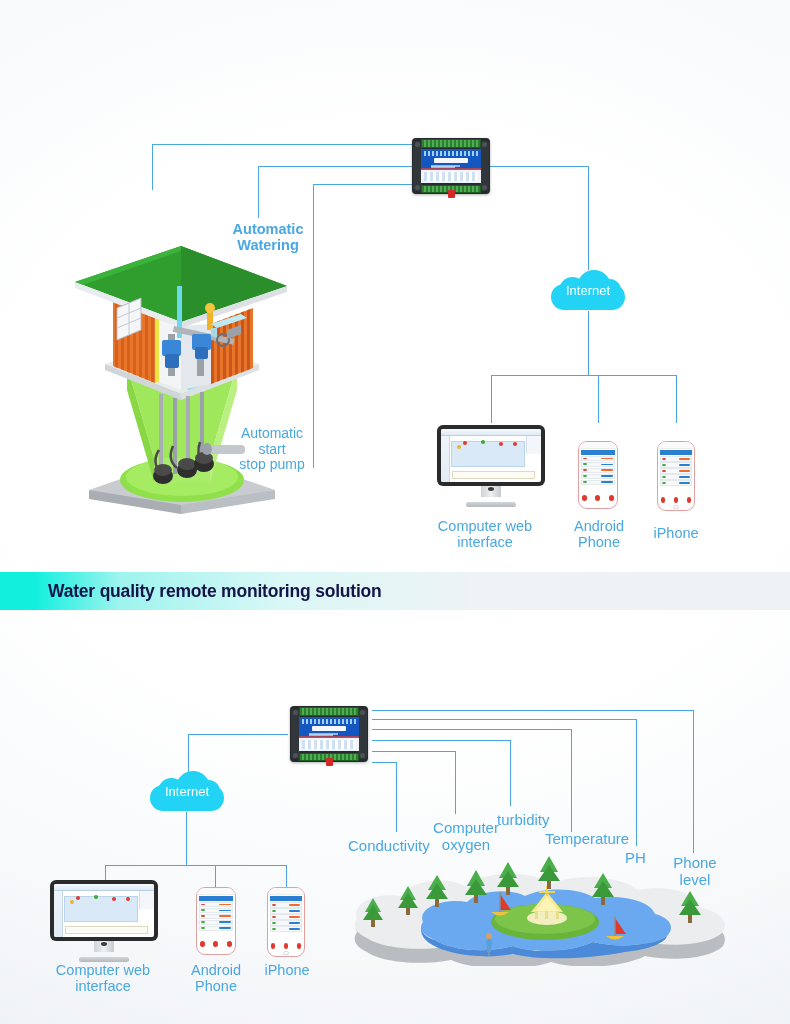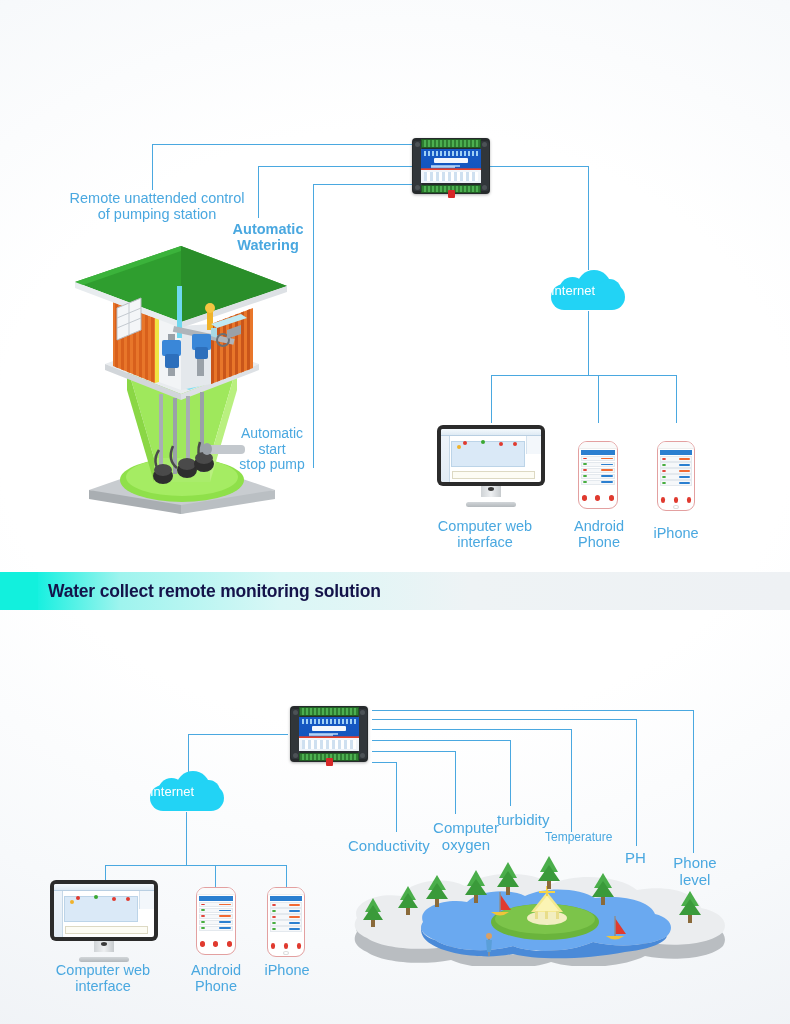--- a/index.html
+++ b/index.html
@@ -63,21 +63,21 @@
   .cloud .c-b2 {
     position: absolute; left: 26px; top: 0px; width: 34px; height: 34px;
     background: #22d3f5; border-radius: 50%;
   }
   .cloud .c-b3 {
     position: absolute; left: 47px; top: 9px; width: 23px; height: 23px;
     background: #22d3f5; border-radius: 50%;
   }
   .cloud .c-text {
     position: absolute; left: 0; top: 13px; width: 74px;
-    color: #ffffff; font-size: 13px; z-index: 3;
+    text-align: center; color: #ffffff; font-size: 13px; z-index: 3;
   }
 
   
   .iomod { position: absolute; }
   .iomod .shell {
     position: absolute; inset: 0; background: #262a2c;
     border-radius: 4px;
     box-shadow: 0 1px 3px rgba(0,0,0,.3);
   }
   .iomod .ear-l, .iomod .ear-r {
@@ -252,22 +252,20 @@
     <div class="pcb">
       <div class="pcb-strip"></div>
       <div class="pcb-logo"></div>
       <div class="pcb-txt" style="top:46%;"></div>
       <div class="pcb-txt" style="top:51%; width:40%;"></div>
       <div class="pcb-bot-row"></div>
     </div>
     <div class="usb"></div>
   </div>
 
-  <div class="lbl" style="left:62px; top:190px; width:190px; text-align:center; font-size:14.5px;">Remote unattended control
-of pumping station</div>
 
   <div class="lbl" style="left:222px; top:221px; width:92px; text-align:center; font-size:14.5px; font-weight:600;">Automatic
 Watering</div>
 
   <div class="lbl" style="left:232px; top:426px; width:80px; text-align:center; font-size:14px;">Automatic
 start
 stop pump</div>
 
   <div class="cloud" style="left:551px; top:270px;">
     <div class="c-b1"></div>
@@ -459,21 +457,21 @@
           <i style="left:42%;"></i>
           <i style="right:0;"></i>
         </div>
       <div class="homebtn"></div>
     </div>
   </div>
   <div class="lbl" style="left:640px; top:525px; width:72px; text-align:center; font-size:14.5px;">iPhone</div>
 
   <div class="band" style="top:572px;">
     <div class="band-accent"></div>
-    <div class="band-title">Water collect remote monitoring solution</div>
+    <div class="band-title">Water quality remote monitoring solution</div>
   </div>
 
 
   <div class="ln h" style="left:188px; top:734px; width:100px;"></div>
   <div class="ln v" style="left:188px; top:734px; height:40px;"></div>
 
   <div class="ln v" style="left:186px; top:812px; height:53px;"></div>
   <div class="ln h" style="left:105px; top:865px; width:181px;"></div>
   <div class="ln v" style="left:105px; top:865px; height:27px;"></div>
   <div class="ln v" style="left:215px; top:865px; height:22px;"></div>
@@ -522,21 +520,21 @@
       <div class="c-b2"></div>
       <div class="c-b3"></div>
       <div class="c-body"></div>
     <div class="c-text">Internet</div>
   </div>
 
   <div class="lbl" style="left:348px; top:838px; font-size:15px;">Conductivity</div>
   <div class="lbl" style="left:430px; top:820px; width:72px; text-align:center; font-size:15px;">Computer
 oxygen</div>
   <div class="lbl" style="left:497px; top:812px; font-size:15px;">turbidity</div>
-  <div class="lbl" style="left:545px; top:831px; font-size:12px;">Temperature</div>
+  <div class="lbl" style="left:545px; top:831px; font-size:15px;">Temperature</div>
   <div class="lbl" style="left:625px; top:850px; font-size:15px;">PH</div>
   <div class="lbl" style="left:672px; top:855px; width:46px; text-align:center; font-size:15px;">Phone
 level</div>
 
   <div class="lake" style="left:345px; top:856px; width:392px; height:110px;">
     <svg viewBox="0 0 392 110" width="392" height="110">
 
       <path d="M12,62 C6,48 30,36 56,40 C66,24 100,20 120,30 C140,14 186,14 206,28
                C232,16 276,20 292,34 C326,28 352,38 356,52 C376,56 384,66 378,76
                C366,88 330,92 300,86 C276,98 232,100 206,92 C176,102 128,100 106,90

